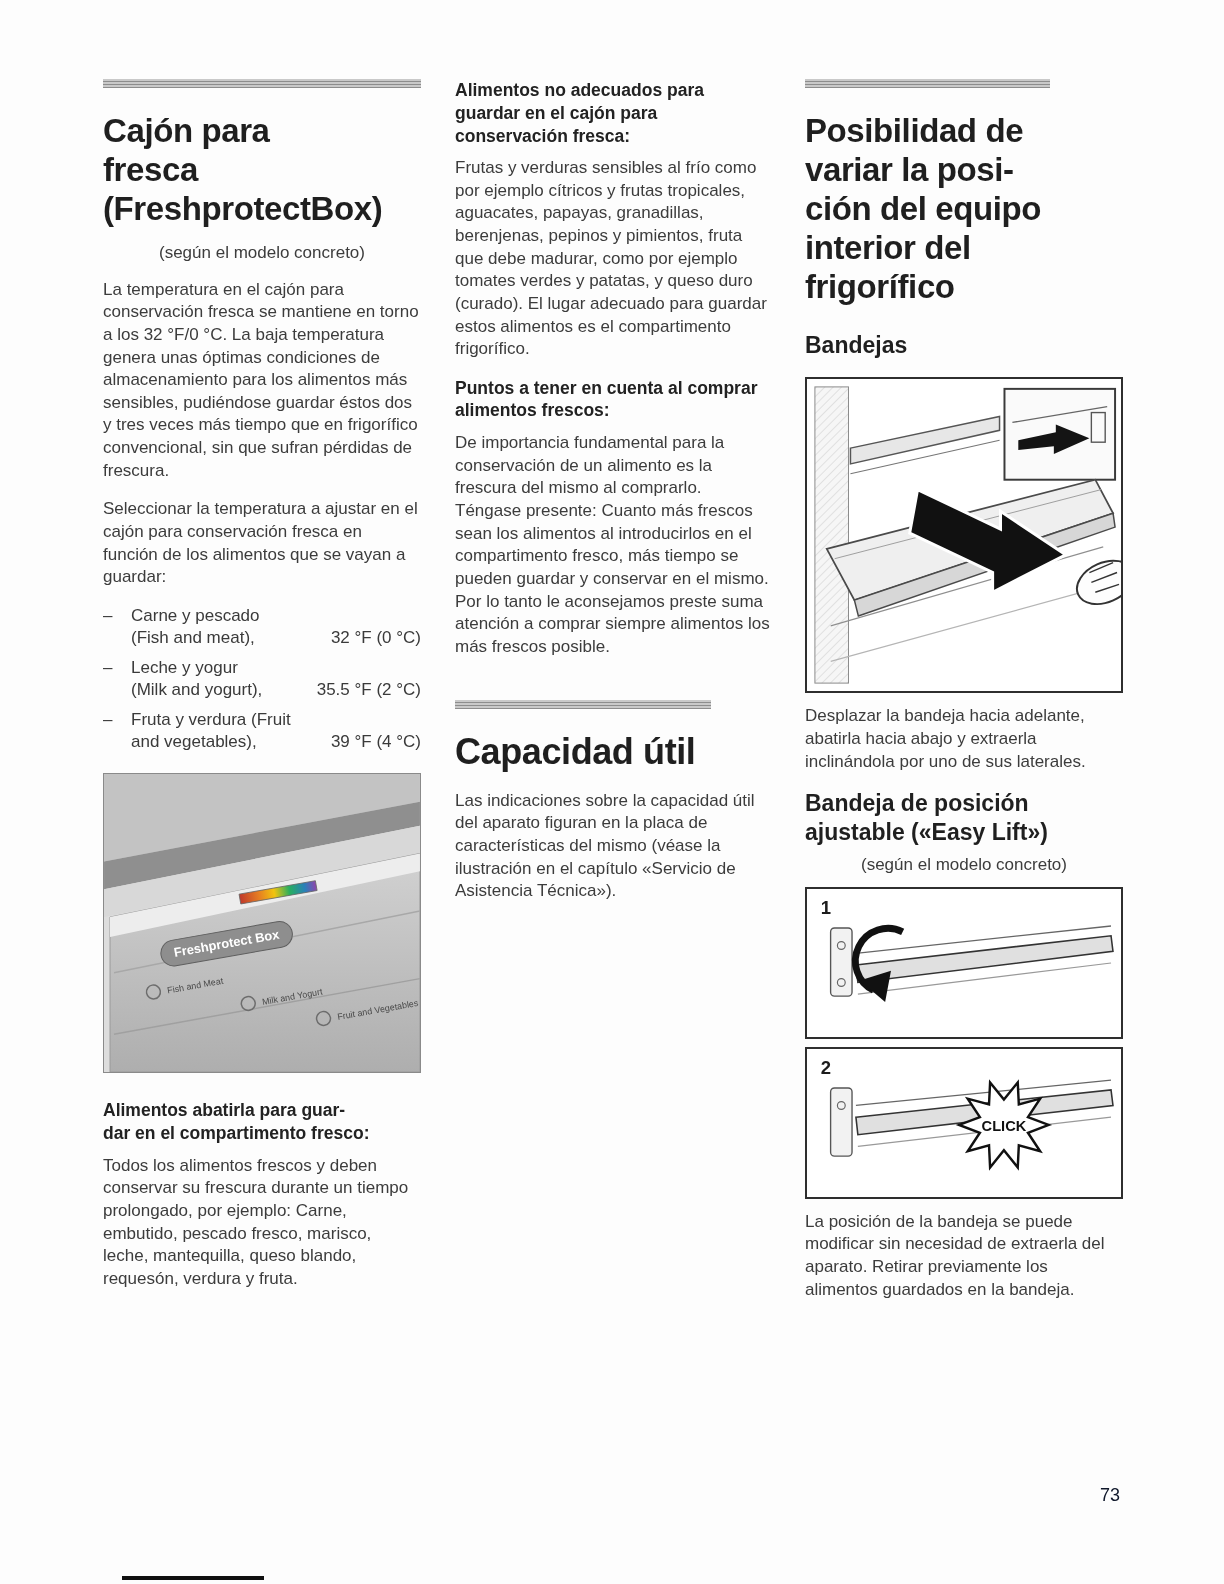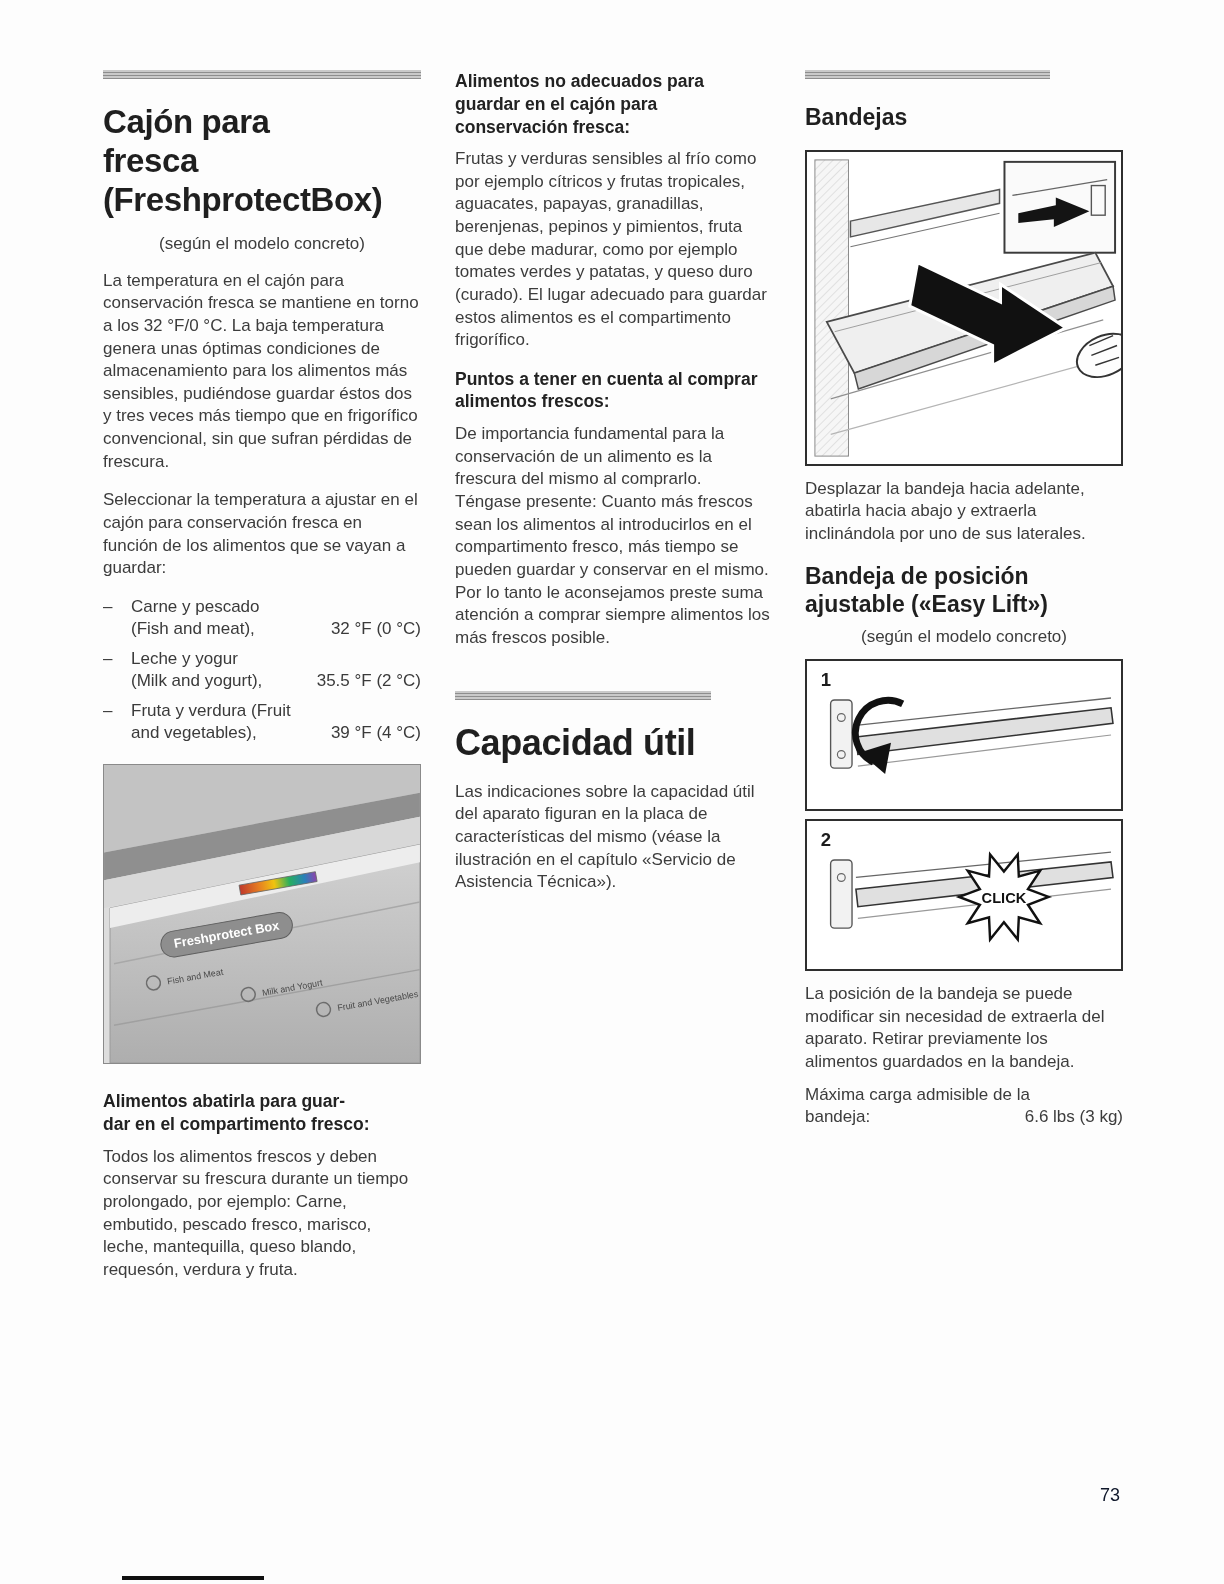--- a/index.html
+++ b/index.html
@@ -2,21 +2,21 @@
 <html><head>
 <meta charset="utf-8">
 <style>
   * { margin:0; padding:0; box-sizing:border-box; }
   html,body { background:#ffffff; }
   body { font-family:"Liberation Sans", sans-serif; color:#3a3a3a; }
   .page {
     position:relative; width:1224px; height:1584px;
     background:#fdfdfd; overflow:hidden;
   }
-  .col { position:absolute; top:70px; }
+  .col { position:absolute; top:79px; }
   .col-left   { left:103px; width:318px; }
   .col-middle { left:455px; width:316px; }
   .col-right  { left:805px; width:318px; }
 
   .rule-bar {
     height:9px;
     background:repeating-linear-gradient(0deg,#8d8d8d 0 1px,#c9c9c9 1px 3px);
     margin-bottom:24px;
   }
   .rule-bar.mid { width:81%; margin-top:42px; margin-bottom:22px; }
@@ -169,20 +169,27 @@
     <p class="body-text">De importancia fundamental para la conservación de un alimento es la frescura del mismo al comprarlo. Téngase presente: Cuanto más frescos sean los alimentos al introducirlos en el compartimento fresco, más tiempo se pueden guardar y conservar en el mismo. Por lo tanto le aconsejamos preste suma atención a comprar siempre alimentos los más frescos posible.</p>
 
     <div class="rule-bar mid"></div>
     <h1 class="big-title" style="font-size:36px">Capacidad útil</h1>
     <p class="body-text" style="margin-top:16px">Las indicaciones sobre la capacidad útil del aparato figuran en la placa de características del mismo (véase la ilustración en el capítulo «Servicio de Asistencia Técnica»).</p>
   </div>
 
   <div class="col col-right">
     <div class="rule-bar right"></div>
 
+    <h1 class="big-title">
+      <span class="t-line">Posibilidad de</span>
+      <span class="t-line">variar la posi-</span>
+      <span class="t-line">ción del equipo</span>
+      <span class="t-line">interior del</span>
+      <span class="t-line">frigorífico</span>
+    </h1>
 
     <h2 class="sub-title" style="margin-top:24px">Bandejas</h2>
 
     <div class="figure tight">
       <svg class="fig-frame" width="318" height="316" viewBox="0 0 318 316">
         <defs>
           <pattern id="hatch" width="6" height="6" patternUnits="userSpaceOnUse" patternTransform="rotate(45)">
             <rect width="6" height="6" fill="#f6f6f6"></rect>
             <line x1="0" y1="0" x2="0" y2="6" stroke="#cfcfcf" stroke-width="1.1"></line>
           </pattern>
@@ -247,24 +254,17 @@
         <line x1="50" y1="100" x2="310" y2="70" stroke="#999" stroke-width="1.2"></line>
         <g>
           <polygon points="246,78 224.7,86 237.2,105 215.3,99 214.2,121.7 200,104 185.8,121.7 184.7,99 162.8,105 175.3,86 154,78 175.3,70 162.8,51 184.7,57 185.8,34.3 200,52 214.2,34.3 215.3,57 237.2,51 224.7,70" fill="#ffffff" stroke="#111" stroke-width="2.5"></polygon>
           <text x="200" y="84" font-size="15" font-weight="bold" fill="#111" text-anchor="middle" font-family="Liberation Sans, sans-serif">CLICK</text>
         </g>
       </svg>
     </div>
 
     <p class="body-text" style="margin-bottom:10px">La posición de la bandeja se puede modificar sin necesidad de extraerla del aparato. Retirar previamente los alimentos guardados en la bandeja.</p>
 
-    <div>
-      <span style="display:block; font-size:17px; line-height:1.33; color:#3c3c3c">Máxima carga admisible de la</span>
-      <span class="max-load-row">
-        <span>bandeja:</span>
-        <span>6.6 lbs (3 kg)</span>
-      </span>
-    </div>
   </div>
 
   <div class="page-number">73</div>
   <div class="artifact-line"></div>
 </div>
 
 </body></html>

